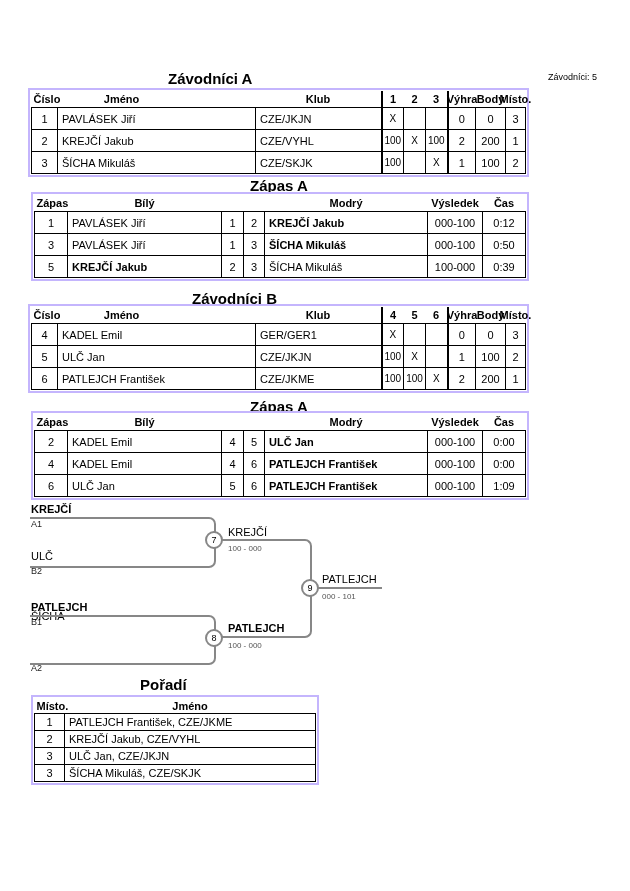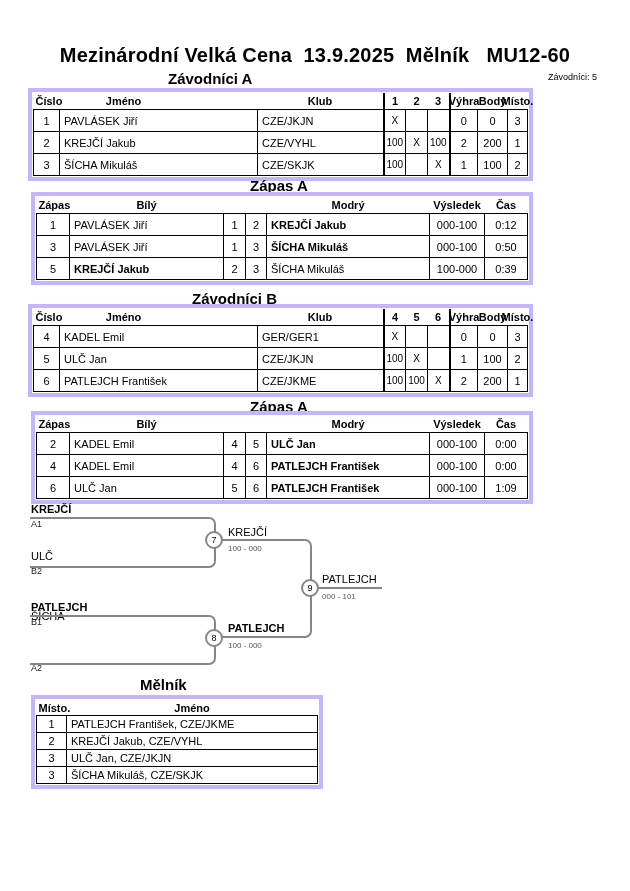--- a/index.html
+++ b/index.html
@@ -4,21 +4,21 @@
 <style>
   html,body { margin:0; padding:0; background:#fff; }
   #page { position:relative; width:630px; height:891px; background:#fff;
           font-family:"Liberation Sans", sans-serif; color:#000; overflow:hidden; }
 
   .h1 { position:absolute; top:44px; left:0; width:630px; text-align:center;
         font-size:20px; font-weight:bold; white-space:pre; letter-spacing:0.2px; }
   .sec { position:absolute; font-size:15px; font-weight:bold; white-space:nowrap; }
   .cnt { position:absolute; top:72px; right:33px; font-size:9px; }
 
-  .tblwrap { position:absolute; border:4px solid #c4b5fd; padding:1px; background:#fff; }
+  .tblwrap { position:absolute; border:2px solid #c4b5fd; padding:1px; background:#fff; }
   table { border-collapse:collapse; table-layout:fixed; }
   th { font-size:11px; font-weight:bold; border:none; border-bottom:1px solid #000;
        height:16px; padding:0; white-space:nowrap; overflow:visible; text-align:left; }
   th.lft { text-align:left; padding-left:2px; }
   td { font-size:11px; border:1px solid #000; height:21px; padding:0 4px;
        white-space:nowrap; overflow:hidden; text-align:left; }
   td.c { text-align:center; padding:0; }
   td.num { font-size:10px; text-align:center; padding:0; }
   .bl2 { border-left:2px solid #000 !important; }
   .b { font-weight:bold; }
@@ -41,21 +41,20 @@
           text-align:center; z-index:2; color:#000; }
   .bname { position:absolute; font-size:11px; white-space:nowrap; }
   .bseed { position:absolute; font-size:9px; color:#222; }
   .bscore { position:absolute; font-size:8px; color:#555; white-space:nowrap; }
 </style>
 </head>
 <body>
 
 <div id="page">
 
-  <div class="h1">Mezinárodní Velká Cena  13.9.2025  Mělník   MU12-60</div>
   <div class="sec" style="top:70px;left:168px;">Závodníci A</div>
   <div class="cnt">Závodníci: 5</div>
 
   <div class="tblwrap" style="left:28px;top:88px;">
     <table style="width:494px;">
       <colgroup>
           <col style="width:26px">
           <col style="width:198px">
           <col style="width:126px">
           <col style="width:22px">
@@ -308,21 +307,21 @@
     <div class="node" style="left:301px;top:579px;">9</div>
 
     <div class="bname" style="left:228px;top:526px;">KREJČÍ</div>
     <div class="bscore" style="left:228px;top:544px;">100 - 000</div>
     <div class="bname b" style="left:228px;top:622px;">PATLEJCH</div>
     <div class="bscore" style="left:228px;top:641px;">100 - 000</div>
     <div class="bname" style="left:322px;top:573px;">PATLEJCH</div>
     <div class="bscore" style="left:322px;top:592px;">000 - 101</div>
   </div>
 
-  <div class="sec" style="top:676px;left:140px;">Mělník</div>
+  <div class="sec" style="top:676px;left:140px;">Pořadí</div>
 
   <div class="tblwrap" style="left:31px;top:695px;">
     <table class="rank" style="width:281px;">
       <colgroup>
           <col style="width:30px">
           <col style="width:251px">
         </colgroup>
       <tbody>
           <tr>
         <th class="lft"><span class="ovl" style="left:0;transform:none;">Místo.</span></th>

